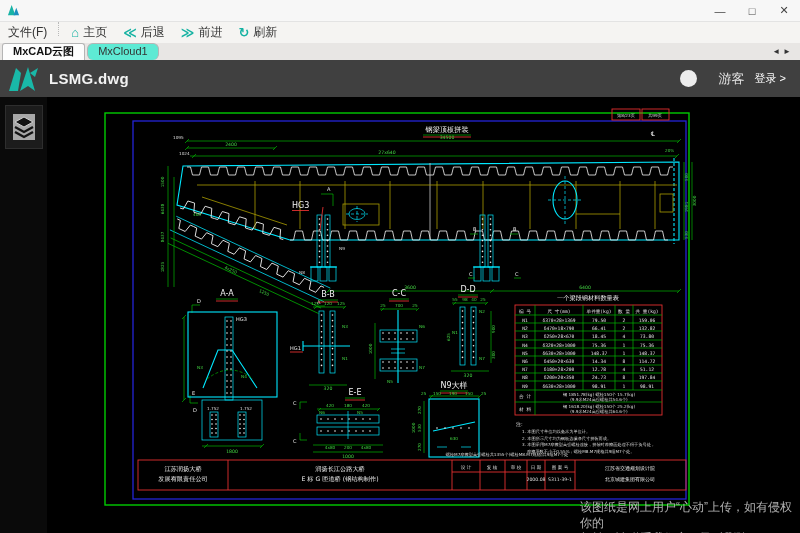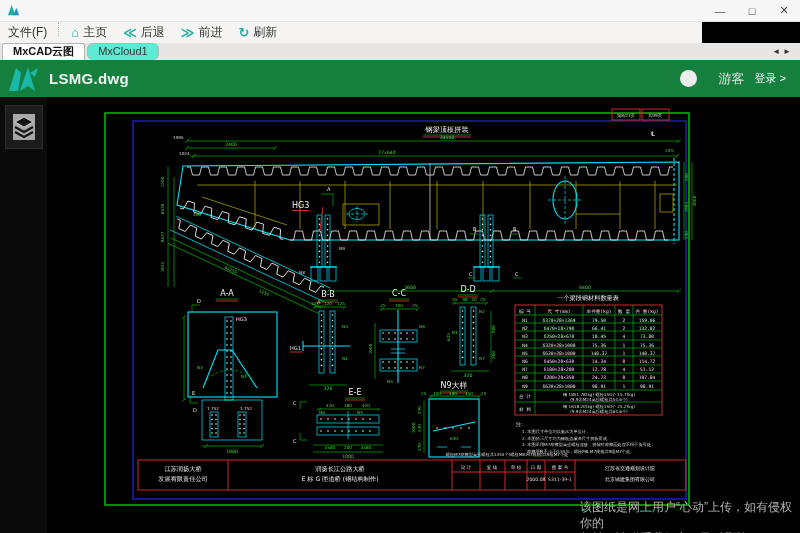--- a/index.html
+++ b/index.html
@@ -6,33 +6,33 @@
   body{width:800px;height:533px;position:relative;overflow:hidden;
        font-family:"Liberation Sans","DejaVu Sans",sans-serif;-webkit-font-smoothing:antialiased;}
   
   .titlebar{position:absolute;left:0;top:0;width:800px;height:21px;background:#f7f7f7;
             border-bottom:1px solid #e3e3e3;display:flex;align-items:center;}
   .titlebar .appicon{width:13px;height:13px;margin:0 6px 0 7px;}
   .titlebar .title{font-size:11.5px;color:#222;}
   .wincontrols{margin-left:auto;display:flex;height:100%;}
   .winbtn{width:32px;height:100%;display:flex;align-items:center;justify-content:center;
           font-size:11px;color:#444;cursor:default;}
-  .toolbar{position:absolute;left:0;top:22px;width:702px;height:21px;background:#f5f4f2;
+  .toolbar{position:absolute;left:0;top:22px;width:800px;height:21px;background:#f5f4f2;
            border-bottom:1px solid #dedede;display:flex;font-size:12px;color:#333;}
   .tb-item{display:flex;align-items:center;gap:4px;padding:0 8px;height:100%;}
   .tb-sep{width:1px;height:14px;border-left:1px dotted #b9b9b9;margin:0 3px;}
   .tb-ico{color:#15b2a2;font-weight:bold;font-size:13px;line-height:1;}
   .tabbar{position:absolute;left:0;top:43px;width:800px;height:17px;background:#e8e6e4;
           display:flex;align-items:flex-end;justify-content:center;}
   .tab{font-size:11px;padding:1px 10px 2px 10px;border:1px solid #b5b5b5;border-bottom:none;
        border-radius:3px 3px 0 0;margin-left:2px;height:13px;line-height:13px;}
   .tab.active{background:#fdfdfd;font-weight:bold;color:#111;}
   .tab.inactive{background:#5eead4;color:#333;border-radius:6px;}
   .tabarrows{margin-left:auto;margin-right:6px;font-size:8px;color:#333;align-self:center;letter-spacing:3px;}
-  .appheader{position:absolute;left:0;top:60px;width:800px;height:37px;background:#15803d;
+  .appheader{position:absolute;left:0;top:60px;width:800px;height:37px;background:#404040;
              display:flex;align-items:center;}
   .logo{margin-left:8px;}
   .fname{color:#f2f2f2;font-size:15px;font-weight:bold;margin-left:9px;letter-spacing:.3px;}
   .hright{margin-left:auto;display:flex;align-items:center;gap:10px;margin-right:14px;}
   .avatar{width:17px;height:17px;border-radius:50%;background:#ededed;}
   .guest{color:#e4e4e4;font-size:13px;margin-left:12px;}
   .login{color:#fff;font-size:11px;}
   
   .sidebar{position:absolute;left:0;top:97px;width:47px;height:436px;background:#0a0a0a;}
   .sbtn{position:absolute;left:5px;top:8px;width:36px;height:42px;background:#1c1c1c;

